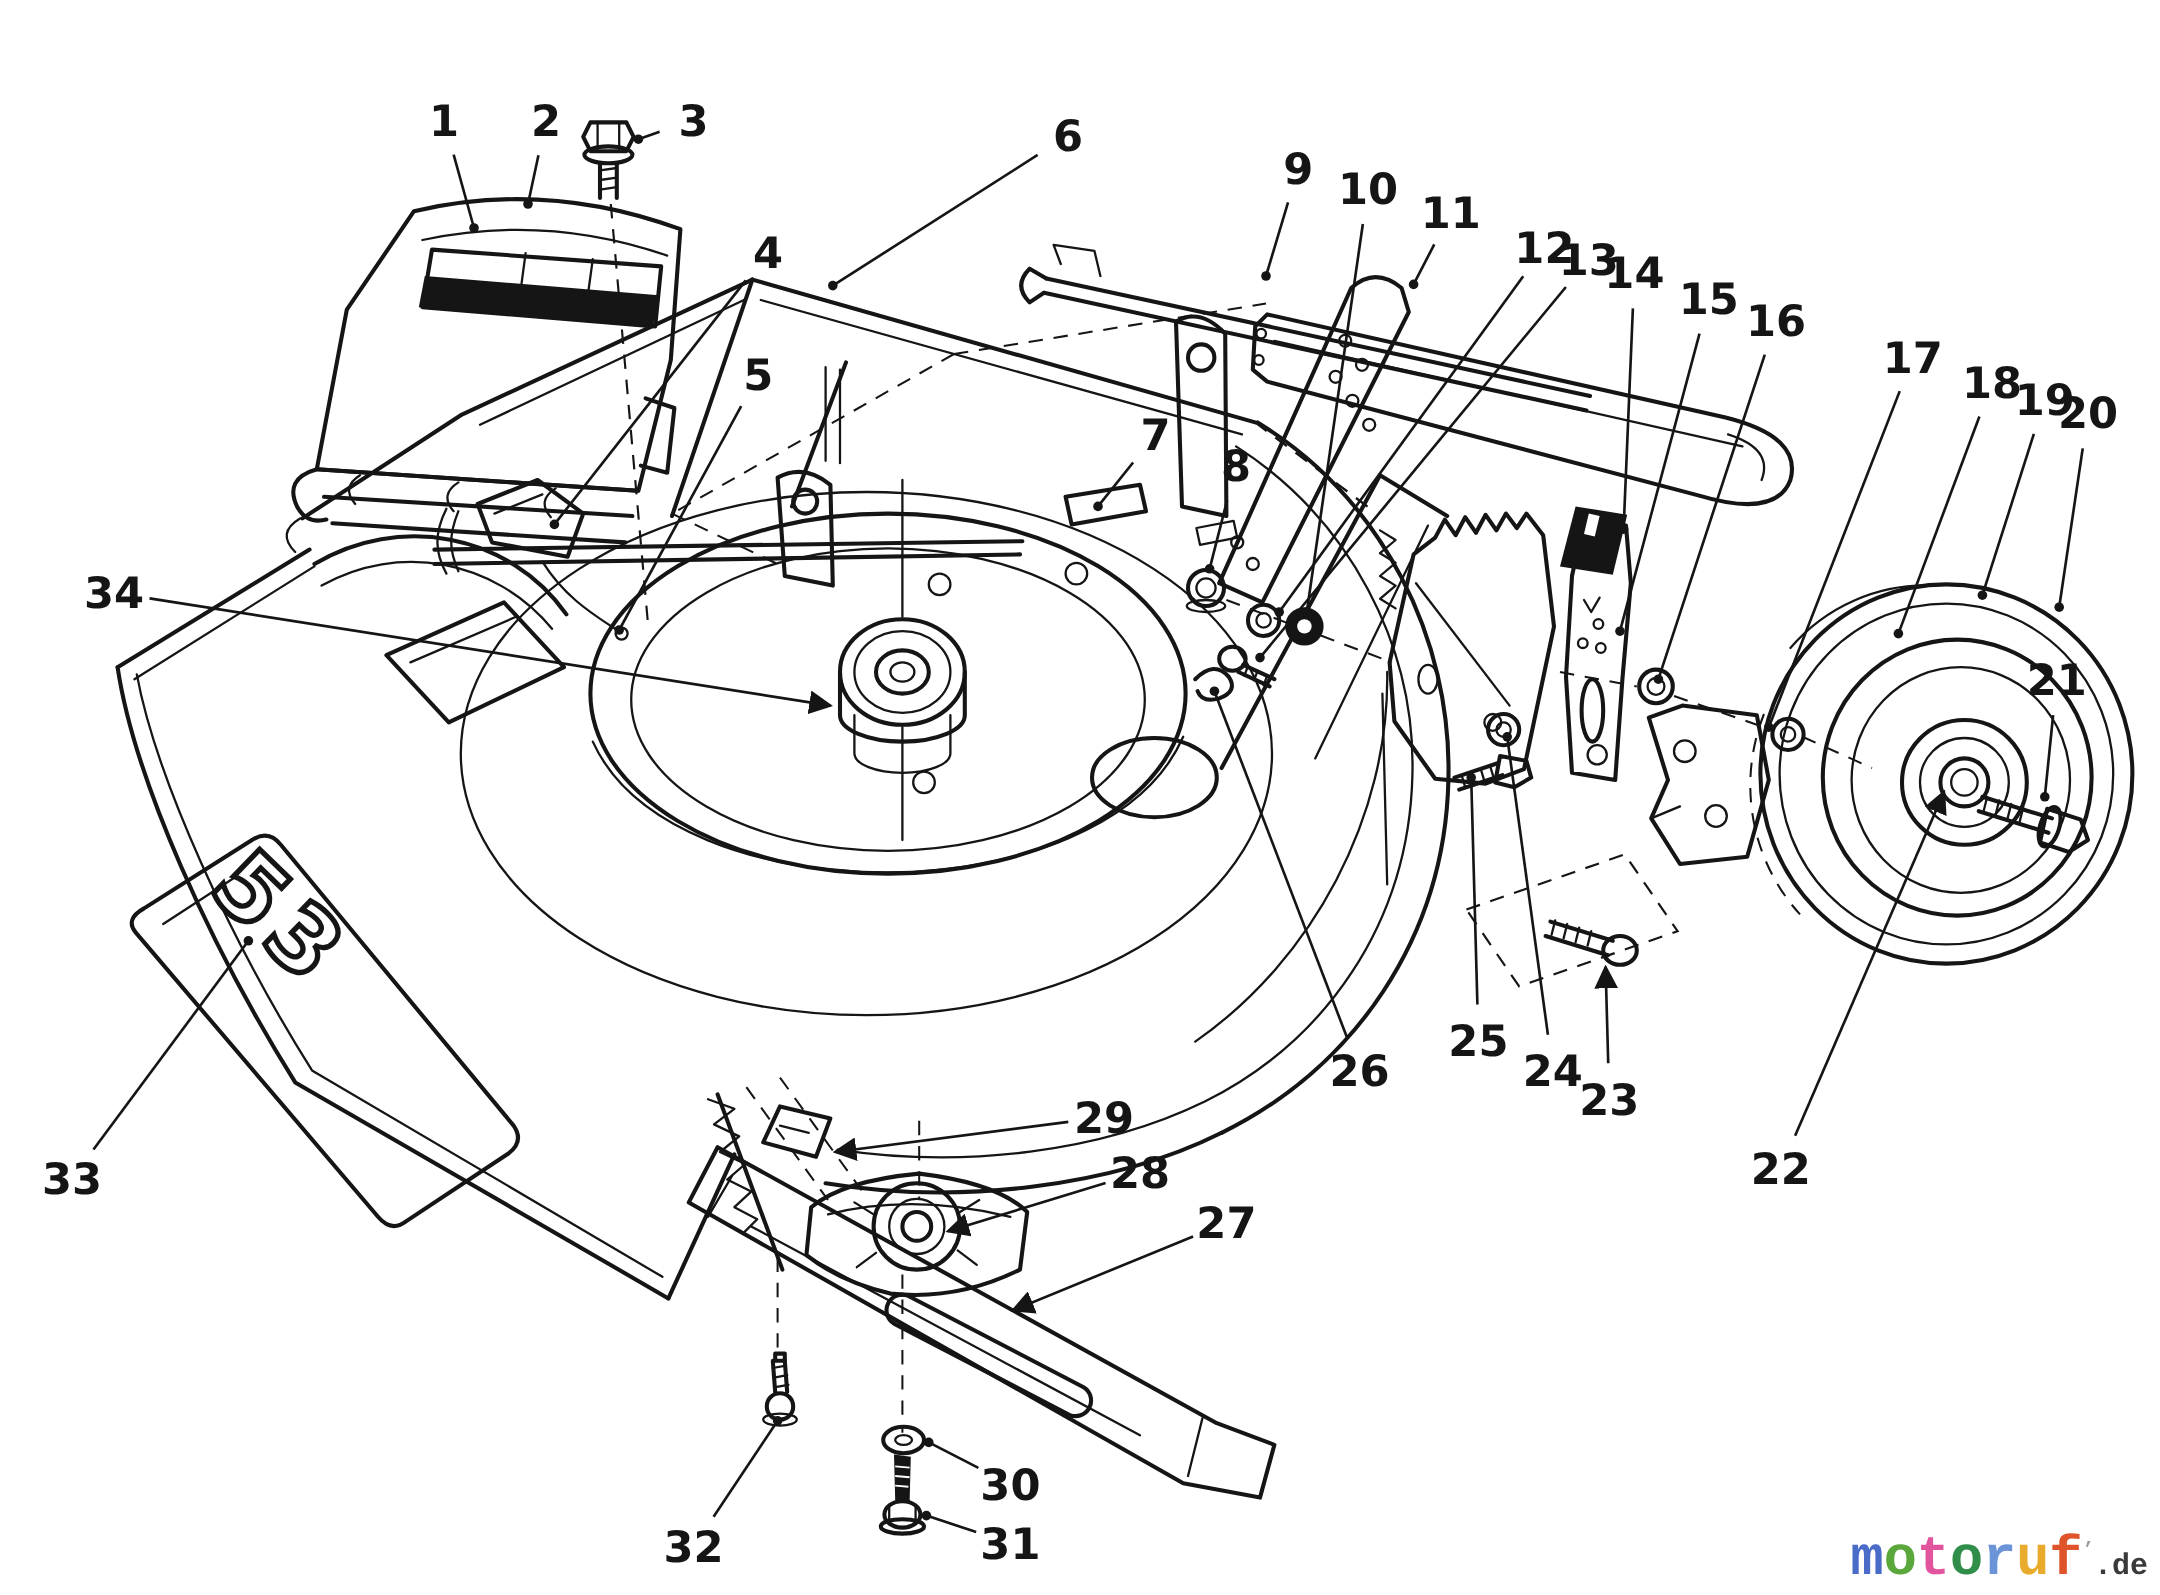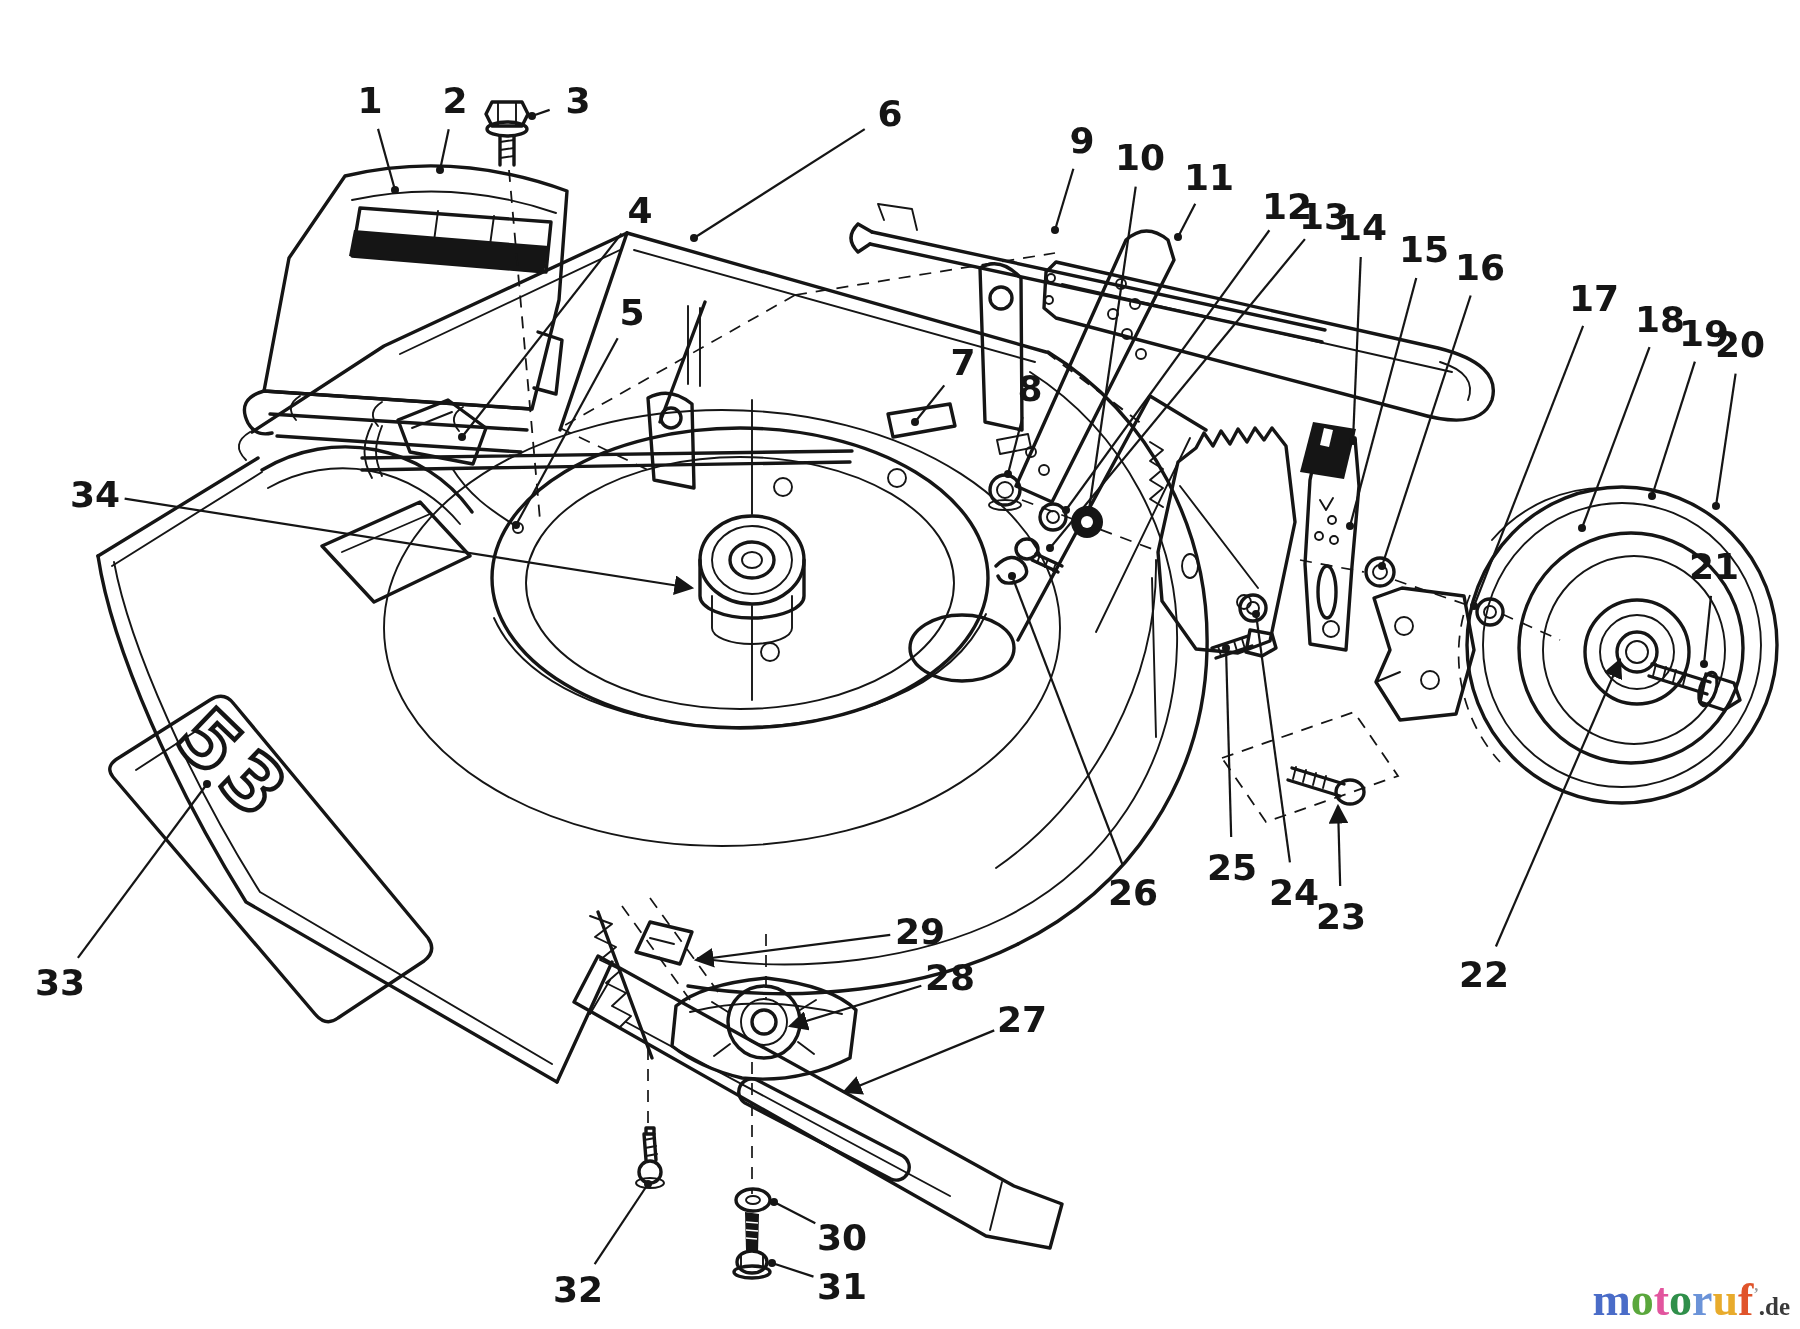--- a/index.html
+++ b/index.html
@@ -27,21 +27,21 @@
 
   #deck-size-label {
     font-family:"DejaVu Sans", sans-serif;
     font-weight:700; font-size:76px;
     fill:#ffffff; stroke:#151515; stroke-width:4.5;
     letter-spacing:8px;
   }
 
   .logo {
     position:absolute; right:10px; bottom:6px;
-    font-family:Liberation Serif, serif;
+    font-family:Liberation Mono, monospace;
     font-weight:700; font-size:46px; line-height:1;
     white-space:nowrap; user-select:none;
   }
   .logo .letter { display:inline-block; }
   .logo .tm { font-size:16px; color:#9a9a9a; vertical-align:super; }
   .logo .suffix { font-size:25px; font-weight:700; }
 </style>
 </head>
 <body>
 

